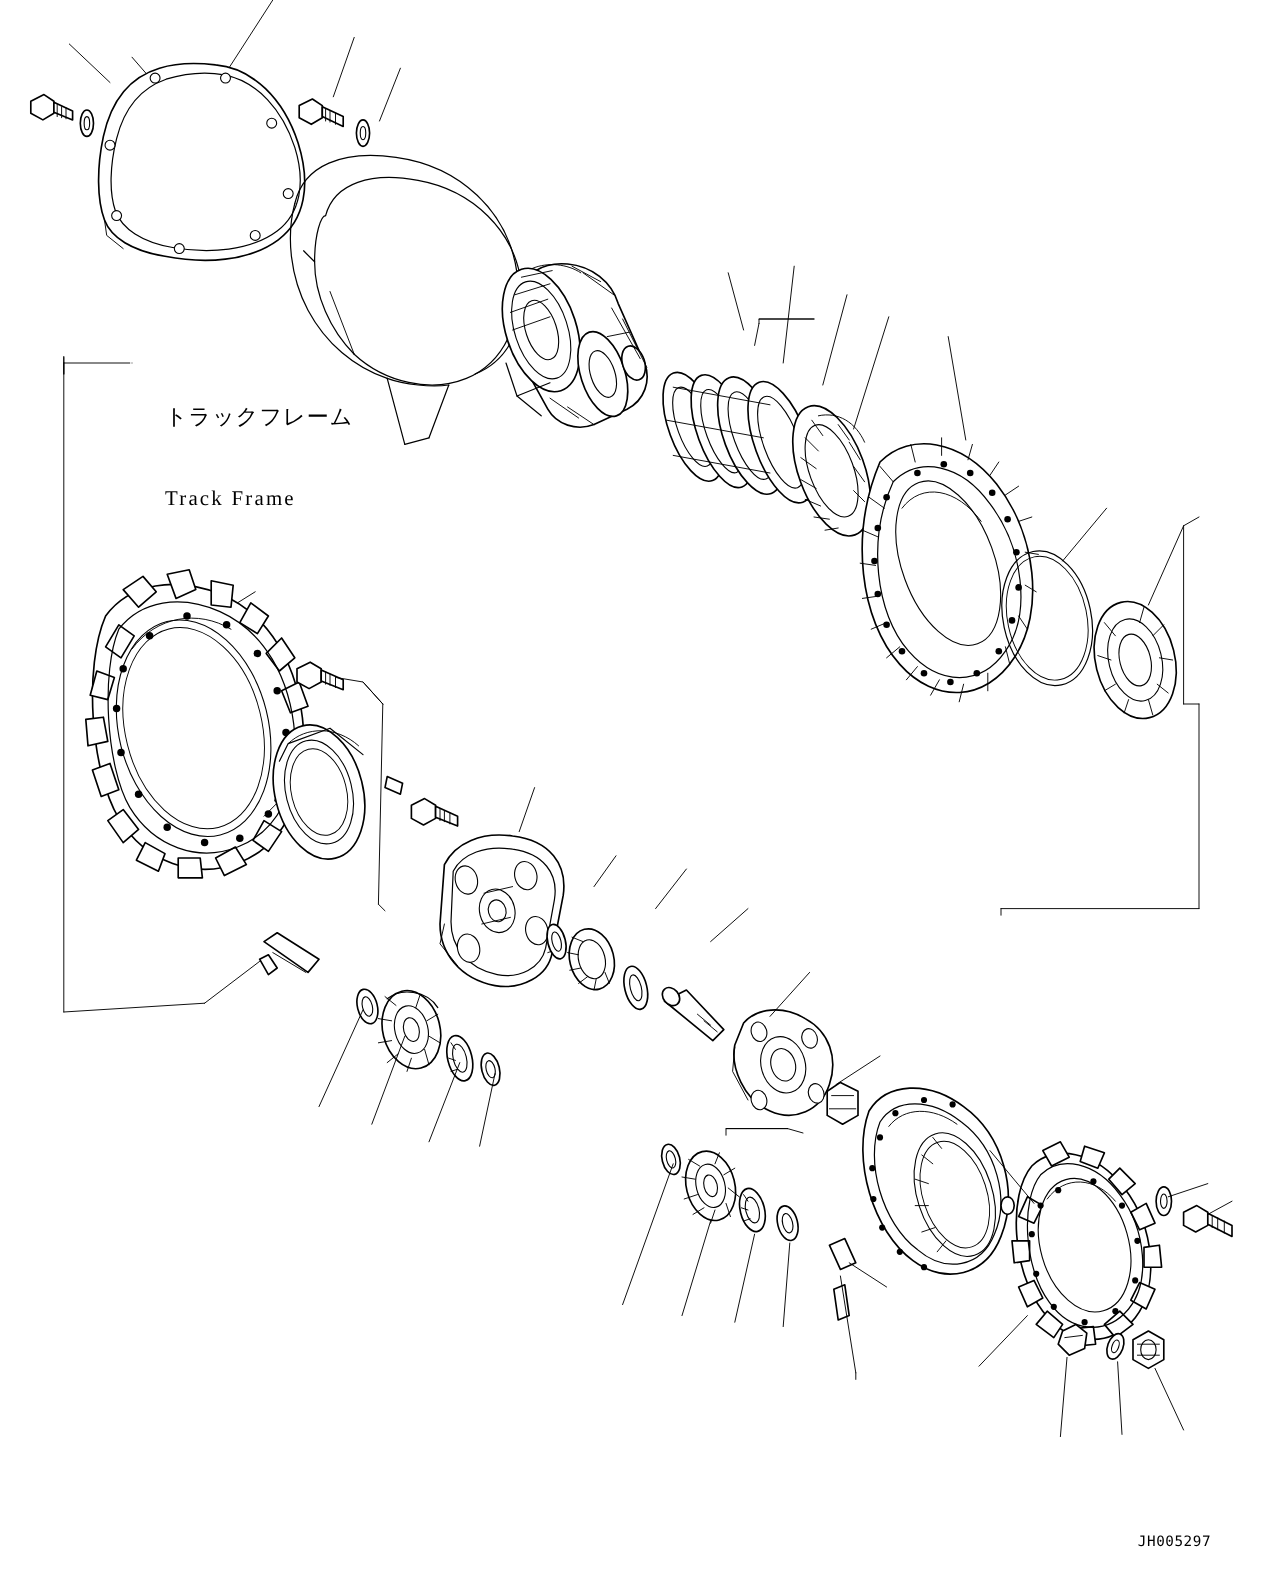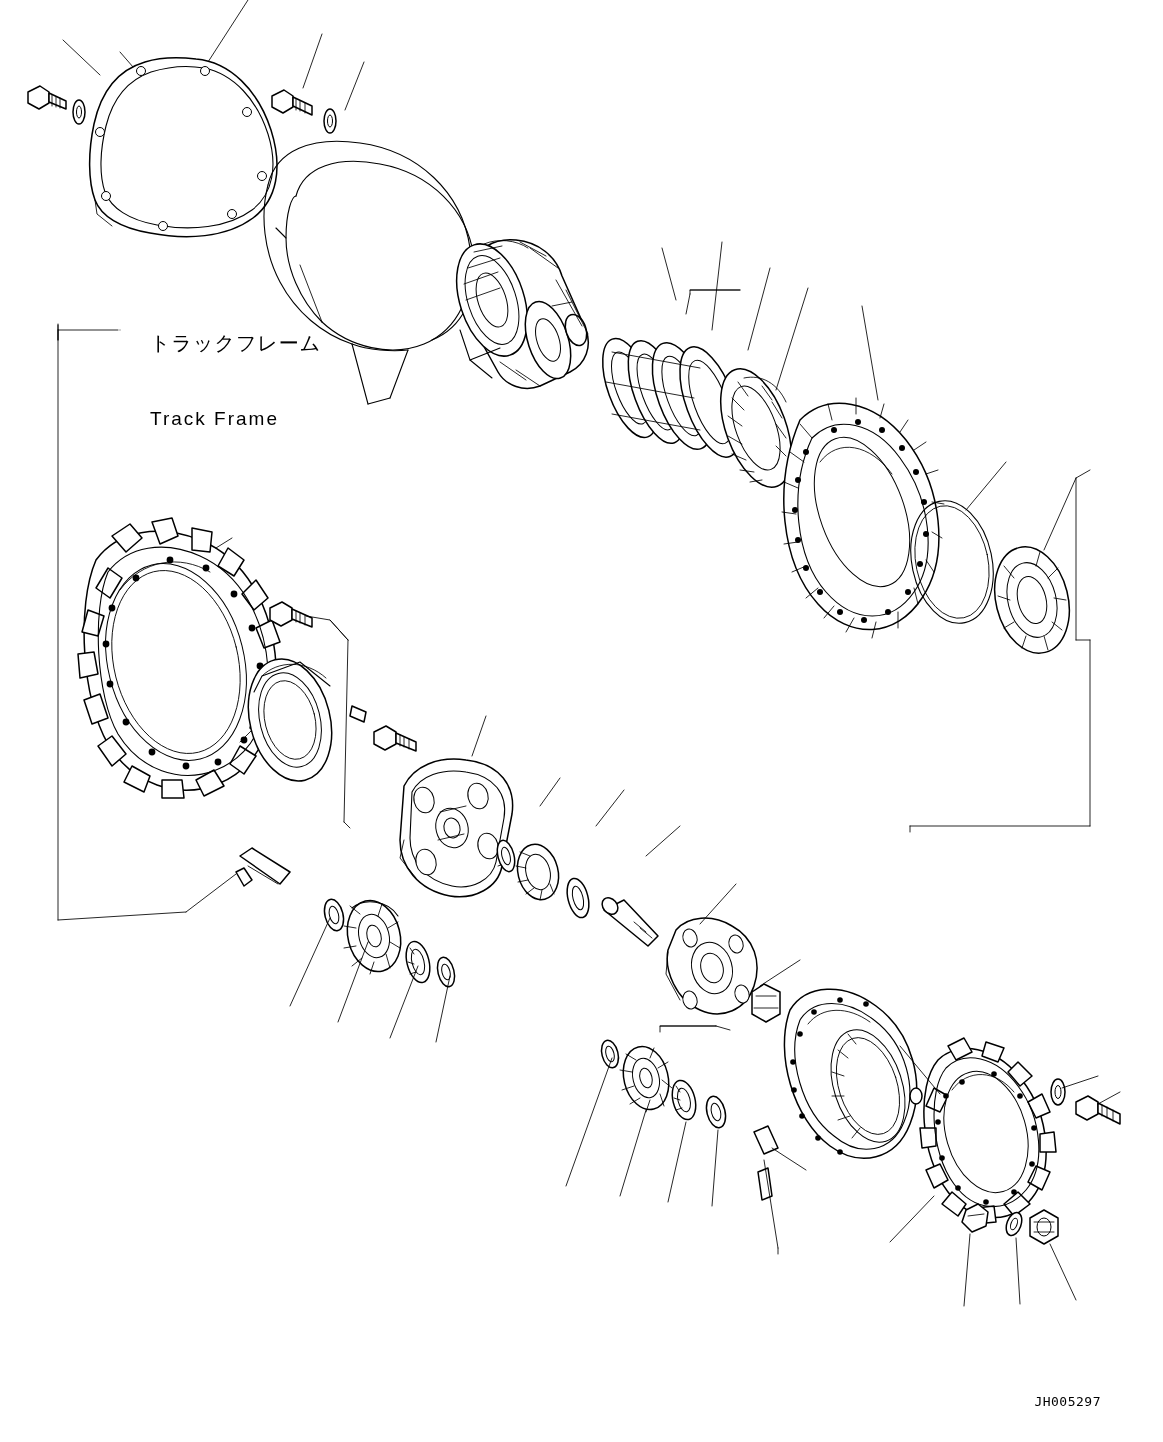--- a/index.html
+++ b/index.html
@@ -33,24 +33,25 @@
     left: 150px;
     top: 281px;
     font-family: "DejaVu Sans", sans-serif;
     font-size: 21px;
     line-height: 25px;
     letter-spacing: 1px;
   }
   #track-frame-label .jp {
     display: block;
     font-size: 20px;
+    margin-top: 35px;
   }
   #track-frame-label .en {
     display: block;
-    font-family: Liberation Sans, sans-serif;
+    font-family: Liberation Serif, serif;
     font-size: 19px;
     letter-spacing: 2px;
   }
   #drawing-number {
     right: 62px;
     top: 1394px;
     font-family: "DejaVu Sans Mono", monospace;
     font-size: 13px;
     letter-spacing: 0.5px;
   }

